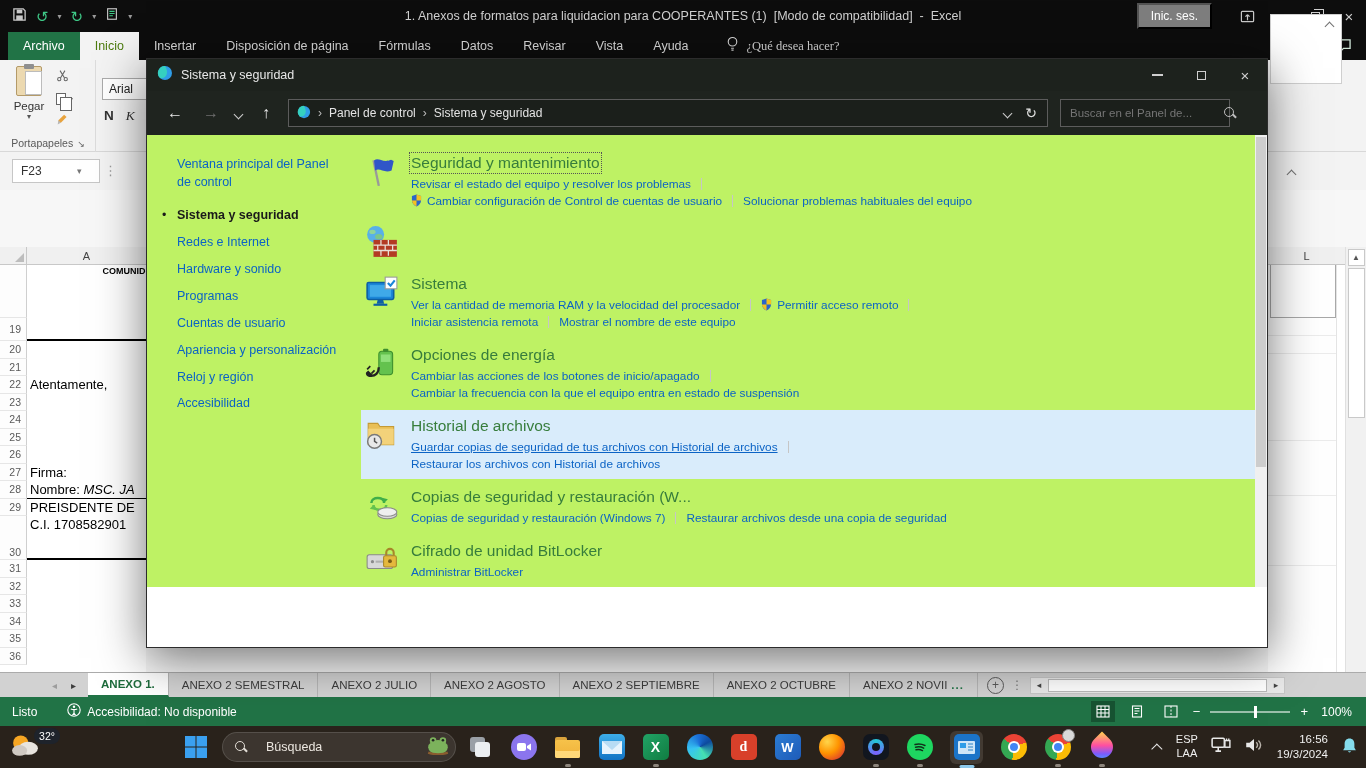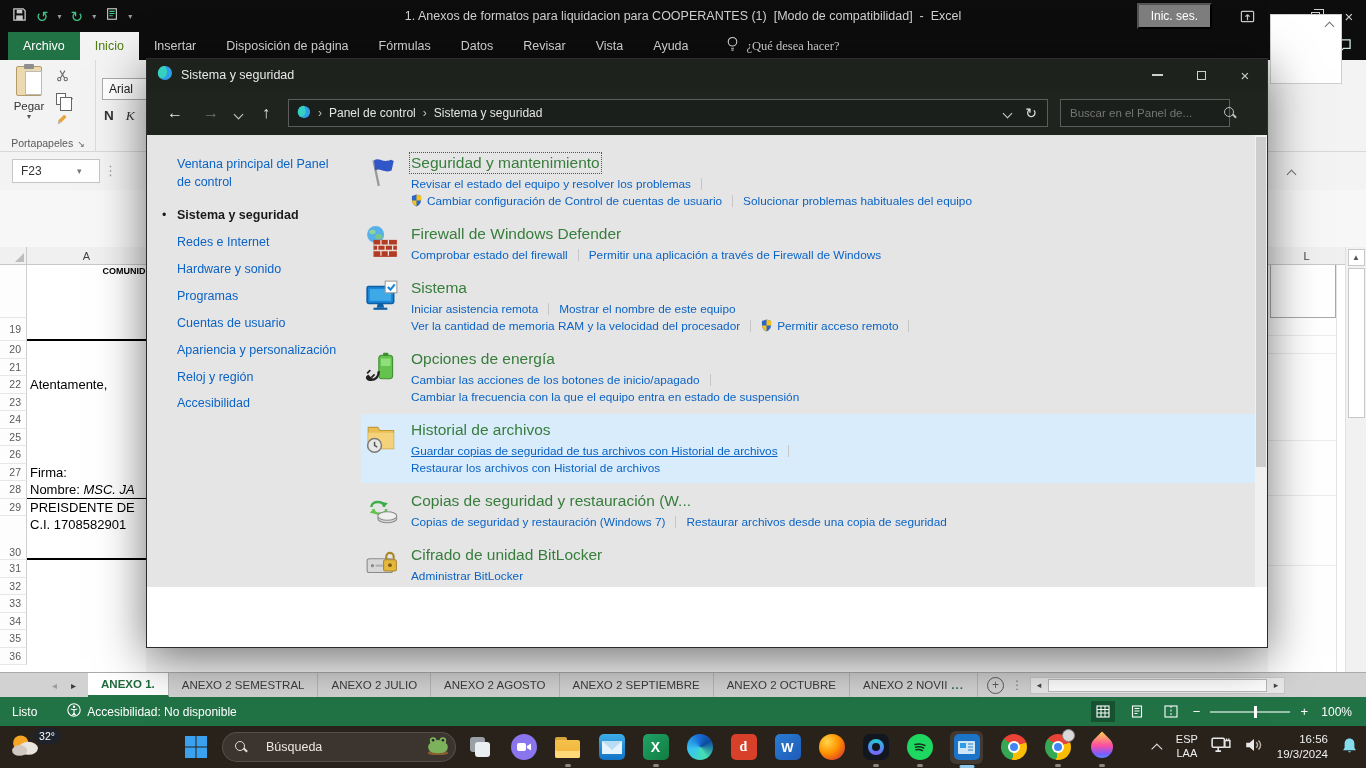--- a/index.html
+++ b/index.html
@@ -131,21 +131,21 @@
   .addrbar { margin-left:18px; width:760px; height:28px; border:1px solid #5c5c5c; background:#1b1f1b; display:flex; align-items:center; font-size:12px; color:#e4e4e4; }
   .addr-crumbs { display:flex; align-items:center; gap:7px; padding-left:8px; flex:1; }
   .crumb-sep { color:#bdbdbd; font-size:12px; }
   .addr-tools { display:flex; align-items:center; gap:14px; padding:0 10px; }
   .refresh { font-size:14px; color:#e0e0e0; }
   .cp-search { margin-left:12px; width:170px; height:28px; border:1px solid #5c5c5c; background:#1b1f1b; display:flex; align-items:center; }
   .cp-search input { flex:1; background:transparent; border:none; outline:none; color:#bdbdbd; font-size:11.5px; padding-left:9px; font-family:"Liberation Sans", sans-serif; }
   .mag { width:13px; height:13px; position:relative; margin-right:9px; }
   .mag::before { content:""; position:absolute; left:0; top:0; width:8px; height:8px; border:1.6px solid #bdbdbd; border-radius:50%; }
   .mag::after { content:""; position:absolute; left:8px; top:8px; width:5px; height:1.6px; background:#bdbdbd; transform:rotate(45deg); }
-  .cp-body { display:flex; height:452px; background:#e5e5e5; position:relative; }
+  .cp-body { display:flex; height:452px; background:#bef264; position:relative; }
   .cp-sidebar { width:214px; padding:20px 0 0 30px; font-size:12.5px; }
   .side-home { color:#0b63c5; width:168px; line-height:1.45; display:block; }
   .side-list { list-style:none; margin-top:16px; }
   .side-list li { margin-bottom:10px; line-height:1.35; position:relative; }
   .side-list a { color:#0b63c5; }
   .side-list li.active a { color:#1a1a1a; font-weight:bold; }
   .side-list li.active::before { content:"•"; position:absolute; left:-15px; top:0; color:#1a1a1a; }
   a { text-decoration:none; cursor:pointer; }
   .cp-main { flex:1; padding-top:12px; position:relative; overflow:hidden; }
   .section { display:grid; grid-template-columns:48px 1fr; padding:7px 14px 7px 2px; margin-bottom:2px; }
@@ -580,58 +580,50 @@
         </div>
 
         <div class="section">
           <span class="sec-icon"><svg width="34" height="34" viewBox="0 0 32 32">
                 <circle cx="10" cy="9" r="8" fill="#58b0e8"></circle>
                 <ellipse cx="7" cy="6.5" rx="3" ry="2" fill="#8fd49a"></ellipse>
                 <ellipse cx="13" cy="11" rx="3.5" ry="2.5" fill="#7cc68a"></ellipse>
                 <rect x="8" y="14" width="22" height="16" fill="#b33b24"></rect>
                 <path d="M8 19h22M8 24h22M15 14v5M22 14v5M12 19v5M19 19v5M26 19v5M15 24v5M22 24v5" stroke="#e8e0d8" stroke-width="1.2" fill="none"></path>
               </svg></span>
-          <div class="sec-body">
-            <a class="sec-title">Firewall de Windows Defender</a>
-            <div class="sec-row">
-              <a class="slink">Comprobar estado del firewall</a>
-                <span class="sep"></span>
-              <a class="slink">Permitir una aplicación a través de Firewall de Windows</a>
-            </div>
-          </div>
         </div>
 
         <div class="section">
           <span class="sec-icon"><svg width="34" height="34" viewBox="0 0 32 32">
                 <rect x="2" y="7" width="25" height="16" rx="1.5" fill="#1b86d8" stroke="#0e5fa4" stroke-width="1.5"></rect>
                 <rect x="4.5" y="9.5" width="20" height="11" fill="#3fa9e8"></rect>
                 <path d="M12 23h5l1 4h-7z" fill="#0e5fa4"></path>
                 <rect x="8" y="27" width="13" height="2" fill="#0e5fa4"></rect>
                 <rect x="19" y="2" width="11" height="11" fill="#fff" stroke="#9a9a9a"></rect>
                 <path d="M21.5 7.5l2.5 2.5 4-5" stroke="#1b86d8" stroke-width="2" fill="none"></path>
               </svg></span>
           <div class="sec-body">
             <a class="sec-title">Sistema</a>
             <div class="sec-row">
-              <a class="slink">Iniciar asistencia remota</a>
-                <span class="sep"></span>
-              <a class="slink">Mostrar el nombre de este equipo</a>
-            </div>
-            <div class="sec-row">
               <a class="slink">Ver la cantidad de memoria RAM y la velocidad del procesador</a>
                 <span class="sep"></span>
               <span class="shield">
                   <svg width="11" height="13" viewBox="0 0 12 13">
                     <path d="M6 0 11 1.5 V6 c0 3.5-2.2 5.8-5 7 C3.2 11.8 1 9.5 1 6 V1.5 Z" fill="#2b66c9"></path>
                     <path d="M6 0 11 1.5 V6.4 H6 Z" fill="#f6c21f"></path>
                     <path d="M6 6.4 H1 c.3 2.9 2.2 5 5 6.6 Z" fill="#f6c21f"></path>
                   </svg>
                 </span>
               <a class="slink">Permitir acceso remoto</a>
                 <span class="sep"></span>
+            </div>
+            <div class="sec-row">
+              <a class="slink">Iniciar asistencia remota</a>
+                <span class="sep"></span>
+              <a class="slink">Mostrar el nombre de este equipo</a>
             </div>
           </div>
         </div>
 
         <div class="section">
           <span class="sec-icon"><svg width="34" height="34" viewBox="0 0 32 32">
                 <rect x="13" y="5" width="13" height="22" rx="3" fill="#64c24e" stroke="#3d8f2e"></rect>
                 <rect x="17" y="2.5" width="5" height="3" rx="1" fill="#3d8f2e"></rect>
                 <rect x="15" y="8" width="9" height="7" fill="#8fe07a"></rect>
                 <path d="M4 28c6 1 9-3 9-8" stroke="#222" stroke-width="2.2" fill="none"></path>

